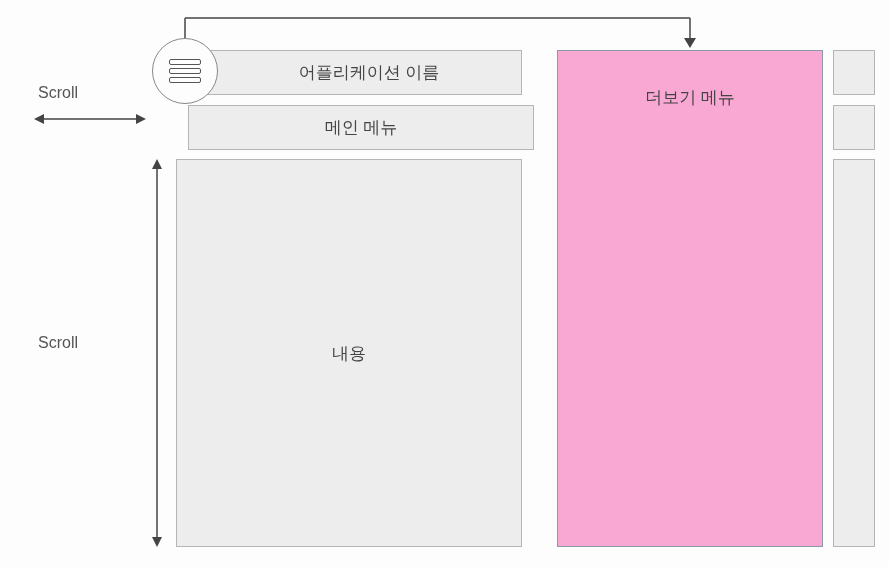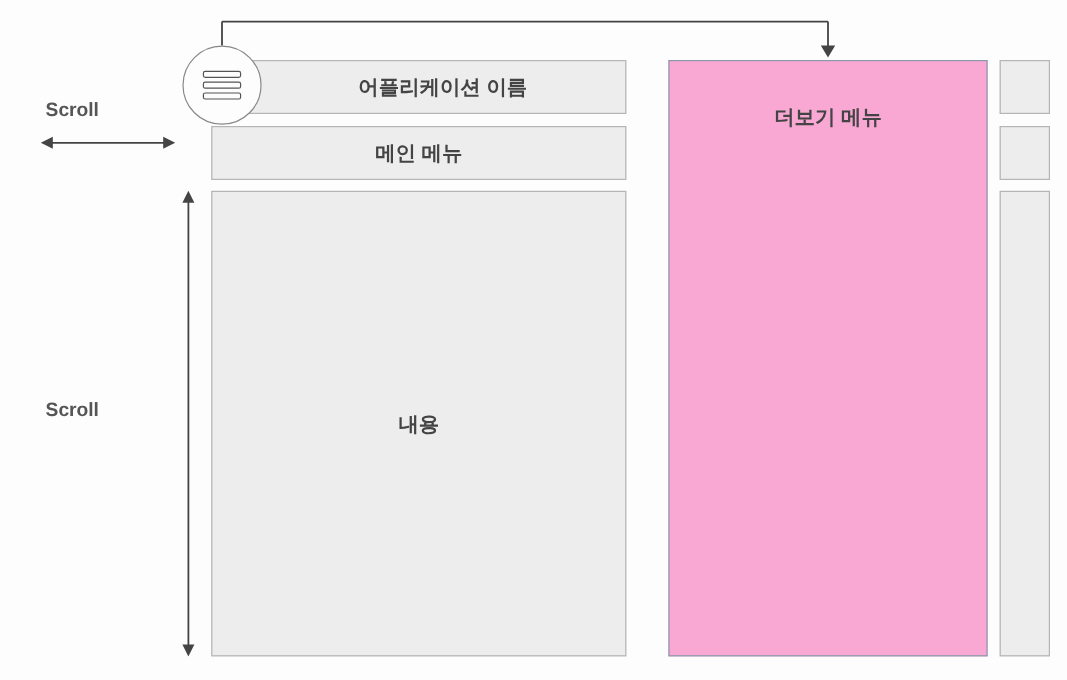--- a/index.html
+++ b/index.html
@@ -6,21 +6,21 @@
     body {
       width: 889px;
       height: 567px;
       position: relative;
       background: #fdfdfd;
       font-family: "Malgun Gothic", "맑은 고딕", sans-serif;
     }
     .scroll-label {
       position: absolute;
       font-size: 16px;
-      font-weight: 700;
+      font-weight: 400;
       color: #555;
     }
     .arrow-line { stroke: #444; stroke-width: 1.5; fill: none; }
     .arrow-head { fill: #444; }
     svg.overlay {
       position: absolute;
       left: 0; top: 0;
       width: 889px; height: 567px;
       pointer-events: none;
     }
@@ -29,30 +29,30 @@
       background: #ededed;
       border: 1px solid #b5b5b5;
     }
     .panel-label {
       position: absolute;
       left: 0; top: 0; right: 0; bottom: 0;
       display: flex;
       align-items: center;
       justify-content: center;
       font-size: 17px;
-      font-weight: 700;
+      font-weight: 400;
       color: #444;
       text-align: center;
     }
     .app-name-bar {
       left: 176px; top: 50px; width: 346px; height: 45px;
     }
     .app-name-bar .panel-label { padding-left: 40px; }
     .main-menu-bar {
-      left: 176px; top: 105px; width: 346px; height: 45px;
+      left: 188px; top: 105px; width: 346px; height: 45px;
     }
     .content-area {
       left: 176px; top: 159px; width: 346px; height: 388px;
     }
     .more-menu {
       left: 557px; top: 50px; width: 266px; height: 497px;
       background: #f9a8d4;
       border: 1px solid #8a99aa;
     }
     .more-menu .panel-label {

